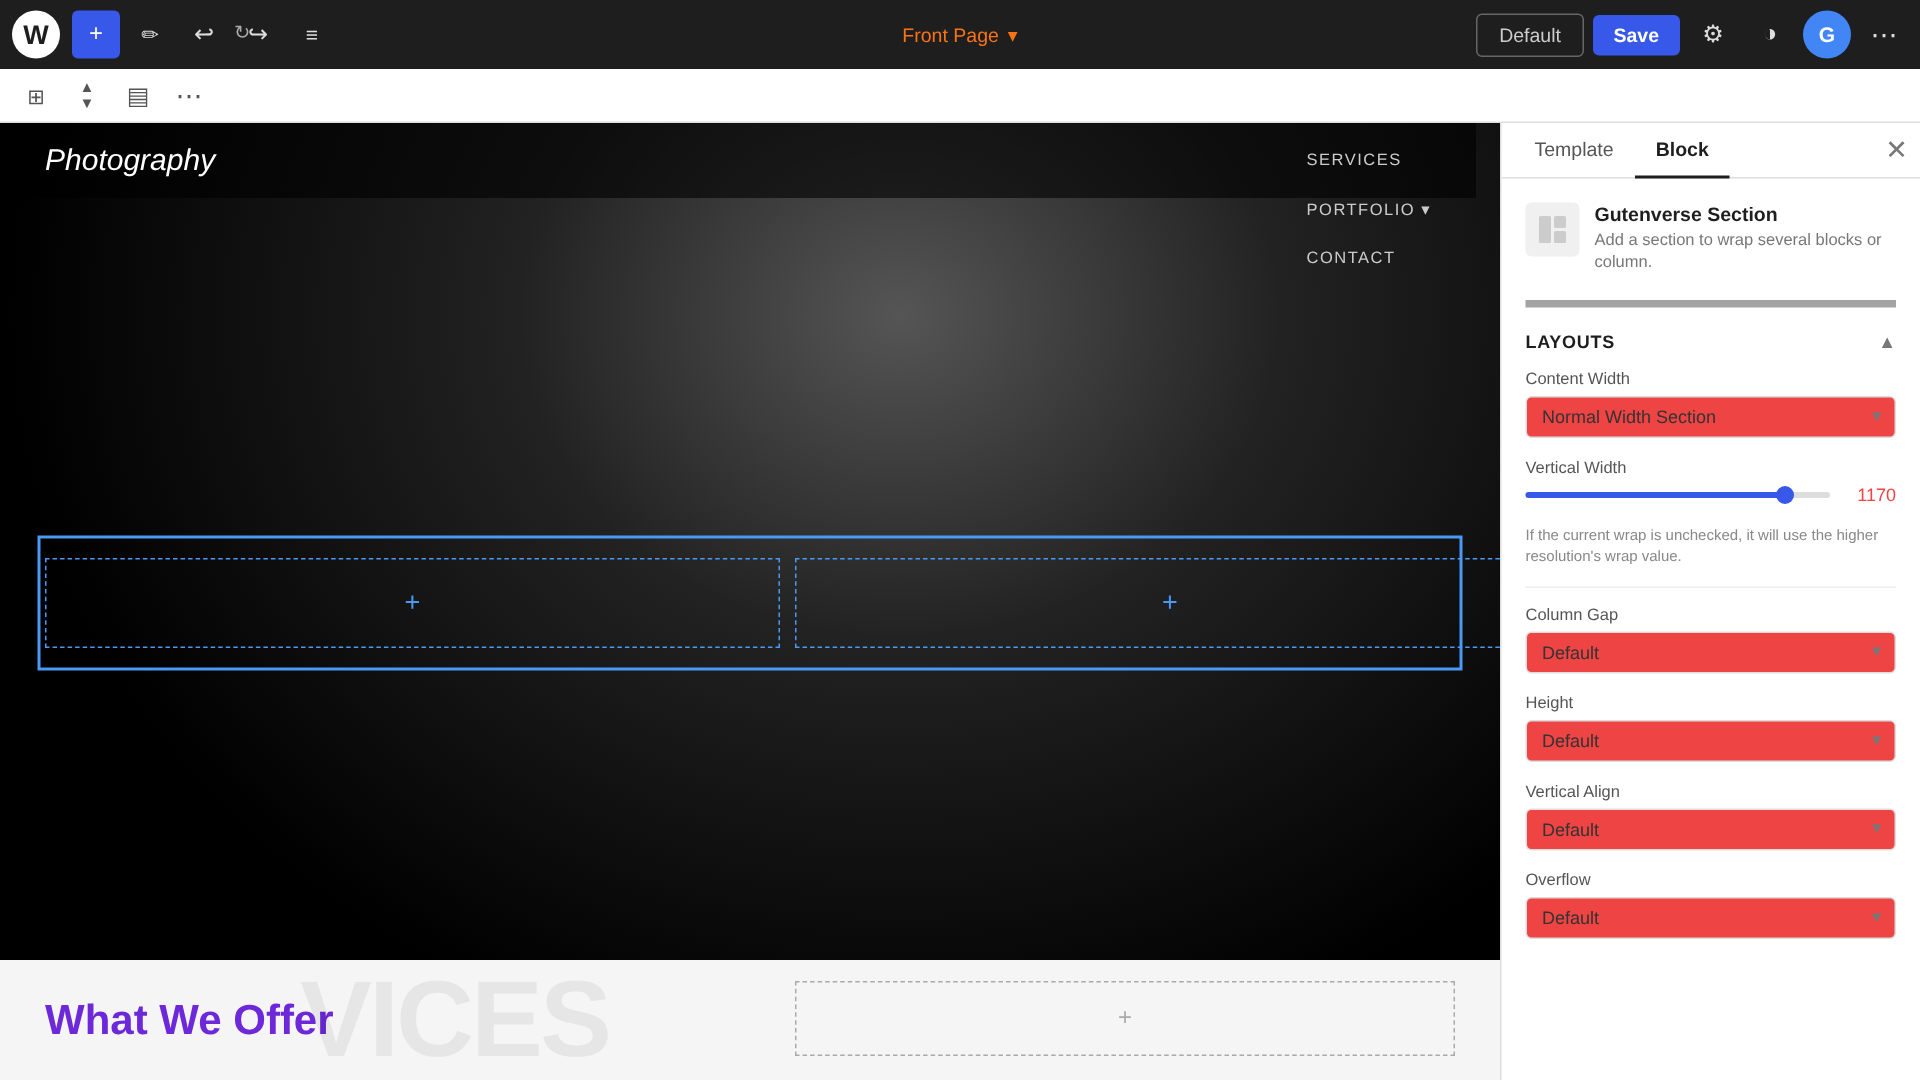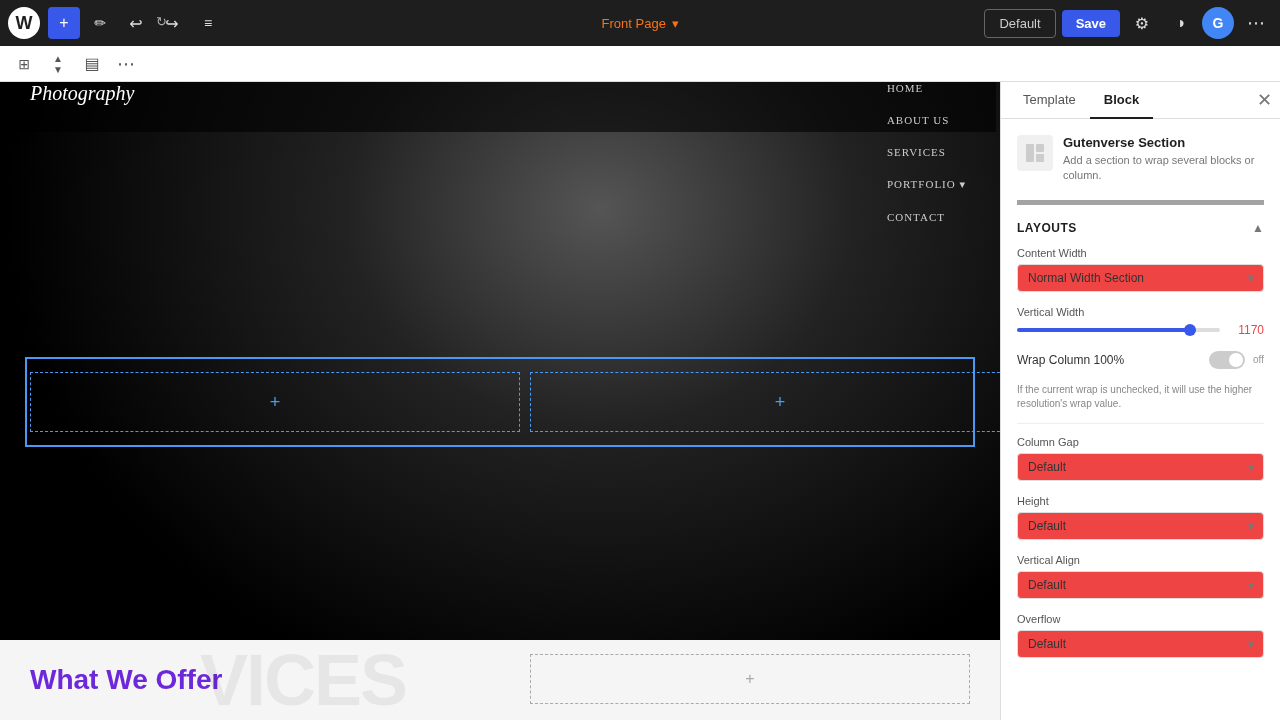--- a/index.html
+++ b/index.html
@@ -135,28 +135,27 @@
       width: 100%;
       height: 100%;
       background: #000;
       position: relative;
       overflow: hidden;
     }
 
     
     .site-nav {
       position: absolute;
-      top: 0; left: 0; right: 4px;
+      top: 0; left: 0; right: 16px;
       height: 50px;
       display: flex;
-      align-items: flex-start;
+      align-items: center;
       padding: 0 30px;
       z-index: 10;
       background: rgba(0,0,0,0.6);
-      font-family: Liberation Serif, serif;
     }
     .site-logo {
       color: #fff;
       font-size: 20px;
       font-style: italic;
       font-weight: 500;
       margin-right: auto;
     }
     .site-nav-links {
       display: flex;
@@ -567,27 +566,20 @@
         <label class="form-label">Vertical Width</label>
         <div class="slider-row">
           <div class="slider-track">
             <div class="slider-fill"></div>
             <div class="slider-thumb"></div>
           </div>
           <span class="slider-value">1170</span>
         </div>
       </div>
 
-      <div class="toggle-row">
-        <span class="toggle-label">Wrap Column 100%</span>
-        <div class="toggle-switch">
-          <div class="toggle-knob"></div>
-        </div>
-        <span class="toggle-off-label">off</span>
-      </div>
 
       <p class="help-text">If the current wrap is unchecked, it will use the higher resolution's wrap value.</p>
 
       <div class="divider"></div>
 
       <div class="form-row">
         <label class="form-label">Column Gap</label>
         <div class="select-wrapper">
           <select class="form-select">
             <option>Default</option>

